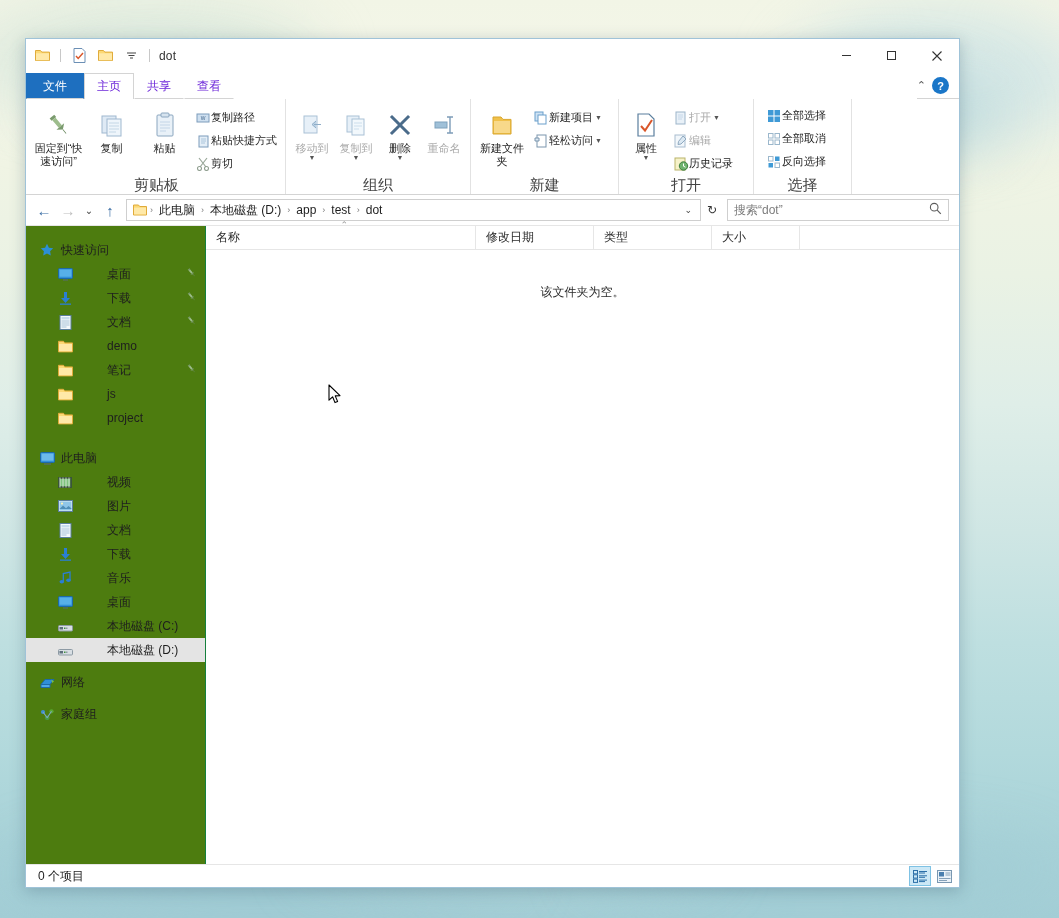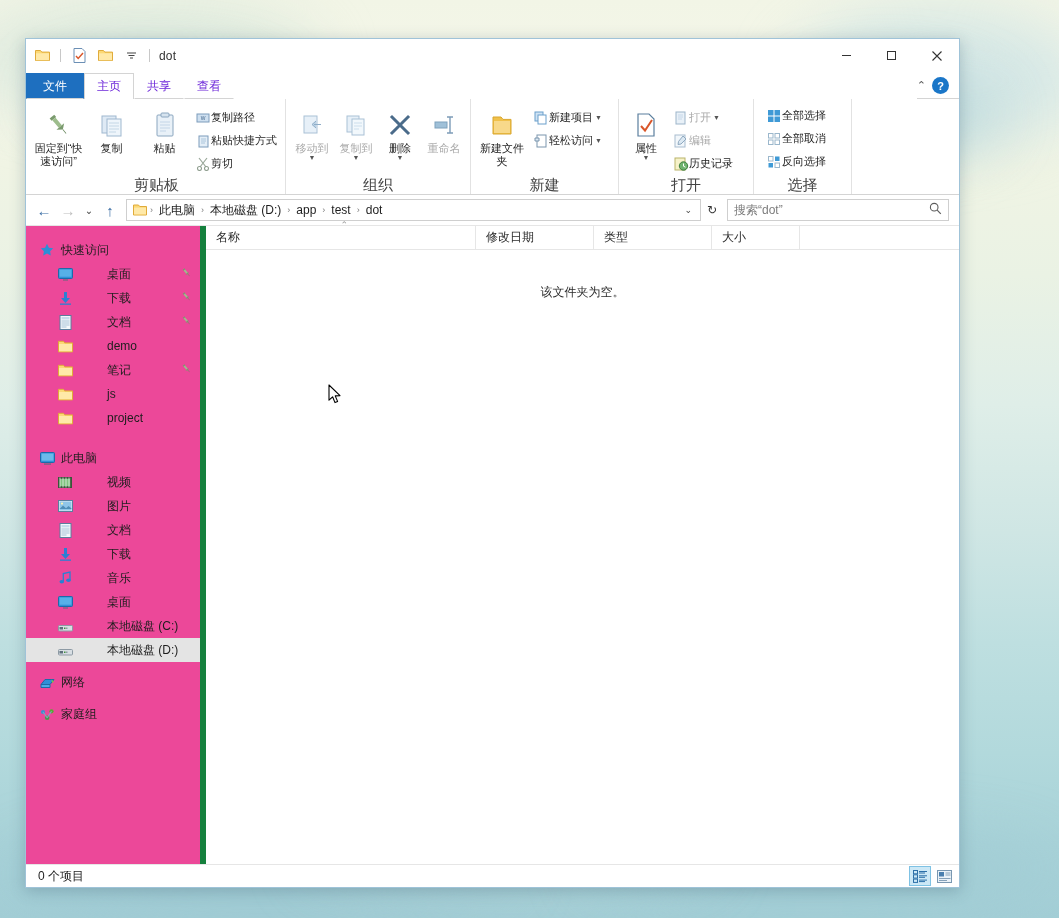--- a/index.html
+++ b/index.html
@@ -131,22 +131,22 @@
   .searchbox input {
     flex: 1; border: none; outline: none; font-size: 12px; color: #7c7c7c;
     font-family: inherit; background: transparent;
   }
   .searchbox input::placeholder { color: #7c7c7c; }
   .mag { font-size: 12px; color: #5c5c5c; }
 
   
   .main { flex: 1; display: flex; min-height: 0; border-top: 1px solid #e6e6e6; }
   .navpane {
-    width: 180px; background: #ec4899; padding-top: 12px;
-    overflow: hidden; flex: none; border-right: 6px solid #15803d;
+    width: 180px; background: #4d7c0f; padding-top: 12px;
+    overflow: hidden; flex: none; border-right: 1px solid #15803d;
   }
   .nav-item {
     height: 24px; display: flex; align-items: center; font-size: 12px; color: #1e1e1e;
     padding-right: 8px; position: relative;
   }
   .nav-item.selected { background: #e4e4e4; }
   .nav-item .nic { width: 18px; display: flex; align-items: center; justify-content: center; margin-right: 5px; }
   .nav-item .pin { margin-left: auto; }
   .nav-root { padding-left: 12px; font-weight: normal; }
   .nav-child { padding-left: 30px; gap: 28px; }

